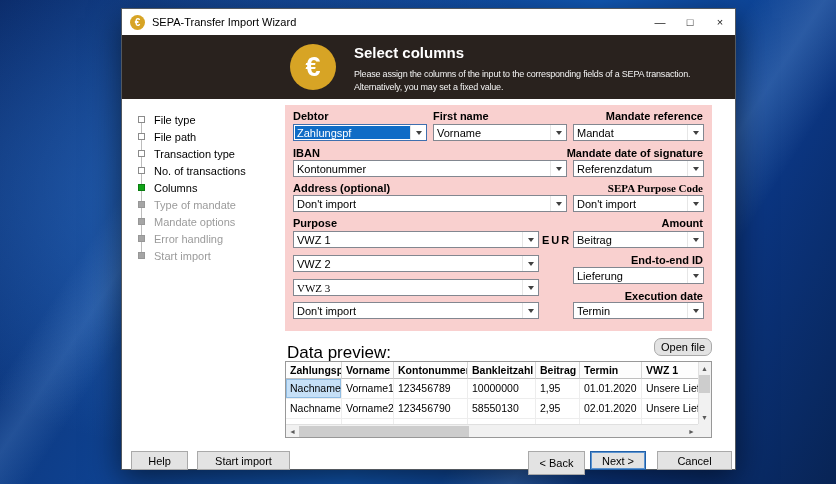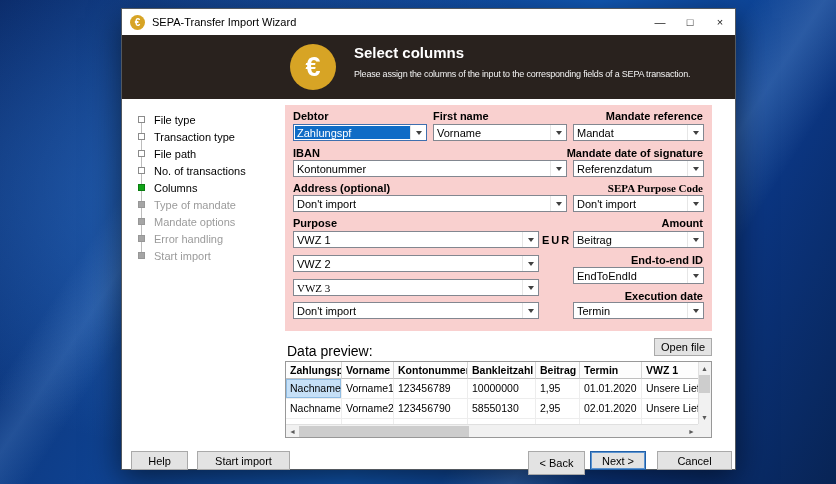--- a/index.html
+++ b/index.html
@@ -42,21 +42,21 @@
   .flabel{position:absolute;font-size:11px;font-weight:bold;color:#000;white-space:nowrap;}
   .combo{position:absolute;height:17px;background:#fff;border:1px solid #828790;box-sizing:border-box;
     display:flex;align-items:center;cursor:default;}
   .combo-text{flex:1;font-size:11px;padding:0 3px;white-space:nowrap;overflow:hidden;}
   .combo-arrow{width:15px;height:100%;flex:none;display:flex;align-items:center;justify-content:center;border-left:1px solid #e6e6e6;}
   .combo-arrow::after{content:"";width:0;height:0;border-left:3.5px solid transparent;border-right:3.5px solid transparent;border-top:4px solid #404040;}
   .combo.focused{border-color:#3f6fae;}
   .combo.focused .combo-text{background:#0f6cc6;color:#fff;margin:1px 0 1px 1px;padding:0 2px;align-self:stretch;display:flex;align-items:center;}
   .eur{letter-spacing:2px;}
   
-  .preview-label{position:absolute;left:165px;top:244px;font-size:14px;color:#000;}
+  .preview-label{position:absolute;left:165px;top:244px;font-size:17px;color:#000;}
   .btn{position:absolute;background:#e3e3e3;border:1px solid #a9a9a9;font-size:11px;color:#000;
     display:flex;align-items:center;justify-content:center;box-sizing:border-box;font-family:inherit;padding:0;cursor:default;}
   .btn.default{border:1px solid #2160a8;box-shadow:inset 0 0 0 1px #5b93d0;text-align:right;}
   .table-wrap{position:absolute;left:163px;top:262px;width:427px;height:77px;border:1px solid #989898;
     background:#fff;box-sizing:border-box;overflow:hidden;}
   .grid{position:absolute;left:0;top:0;width:412px;}
   .trow{display:flex;}
   .hcell{font-size:10.5px;font-weight:bold;height:17px;line-height:16px;padding-left:4px;box-sizing:border-box;
     border-right:1px solid #d6d6d6;border-bottom:1px solid #bfbfbf;white-space:nowrap;overflow:hidden;flex:none;background:#fdfdfd;}
   .dcell{font-size:10.5px;height:20px;line-height:19px;padding-left:4px;box-sizing:border-box;
@@ -90,39 +90,40 @@
       <div class="winbtn">□</div>
       <div class="winbtn">×</div>
     </div>
 
     <div class="header">
       <div class="euro-badge">€</div>
       <div class="header-text">
         <div class="header-title">Select columns</div>
         <div class="header-desc">
           <div>Please assign the columns of the input to the corresponding fields of a SEPA transaction.</div>
+          <div>Alternatively, you may set a fixed value.</div>
         </div>
       </div>
     </div>
 
     <div class="body">
 
       <div class="step-line"></div>
       <div class="steps">
         <div class="step done">
           <span class="sq"></span>
           <span class="step-label">File type</span>
         </div>
         <div class="step done">
           <span class="sq"></span>
+          <span class="step-label">File path</span>
+        </div>
+        <div class="step done">
+          <span class="sq"></span>
           <span class="step-label">Transaction type</span>
-        </div>
-        <div class="step done">
-          <span class="sq"></span>
-          <span class="step-label">File path</span>
         </div>
         <div class="step done">
           <span class="sq"></span>
           <span class="step-label">No. of transactions</span>
         </div>
         <div class="step current">
           <span class="sq"></span>
           <span class="step-label">Columns</span>
         </div>
         <div class="step pending">
@@ -197,42 +198,42 @@
           <span class="combo-text">Beitrag</span>
           <span class="combo-arrow"></span>
         </div>
 
         <div class="combo" style="left:8px;top:150px;width:246px;">
           <span class="combo-text">VWZ 2</span>
           <span class="combo-arrow"></span>
         </div>
         <div class="flabel" style="right:9px;top:149px;">End-to-end ID</div>
         <div class="combo" style="left:288px;top:162px;width:131px;">
-          <span class="combo-text">EndToEndId</span>
+          <span class="combo-text">Lieferung</span>
           <span class="combo-arrow"></span>
         </div>
 
         <div class="combo" style="left:8px;top:174px;width:246px;font-family:Liberation Serif, serif;">
           <span class="combo-text">VWZ 3</span>
           <span class="combo-arrow"></span>
         </div>
         <div class="flabel" style="right:9px;top:185px;">Execution date</div>
 
         <div class="combo" style="left:8px;top:197px;width:246px;">
           <span class="combo-text">Don't import</span>
           <span class="combo-arrow"></span>
         </div>
         <div class="combo" style="left:288px;top:197px;width:131px;">
           <span class="combo-text">Termin</span>
           <span class="combo-arrow"></span>
         </div>
       </div>
 
       <div class="preview-label">Data preview:</div>
-      <button class="btn" style="left:532px;top:239px;width:58px;height:18px;">Open file</button>
+      <button class="btn" style="left:532px;top:239px;width:58px;height:18px;border-radius:7px;">Open file</button>
 
       <div class="table-wrap">
         <div class="grid">
           <div class="trow">
             <div class="hcell c0">Zahlungspf</div>
             <div class="hcell c1">Vorname</div>
             <div class="hcell c2">Kontonummer</div>
             <div class="hcell c3">Bankleitzahl</div>
             <div class="hcell c4">Beitrag</div>
             <div class="hcell c5">Termin</div>

